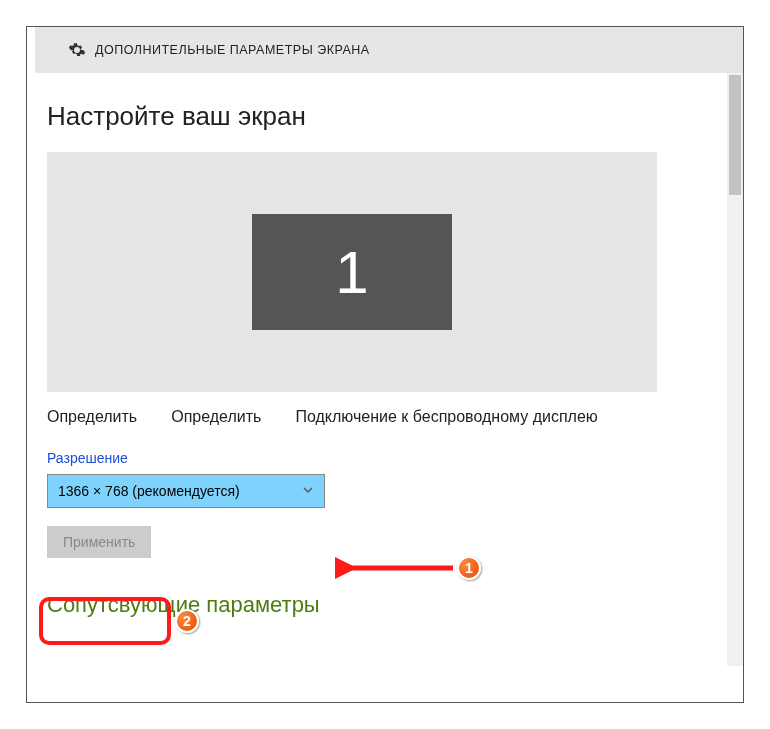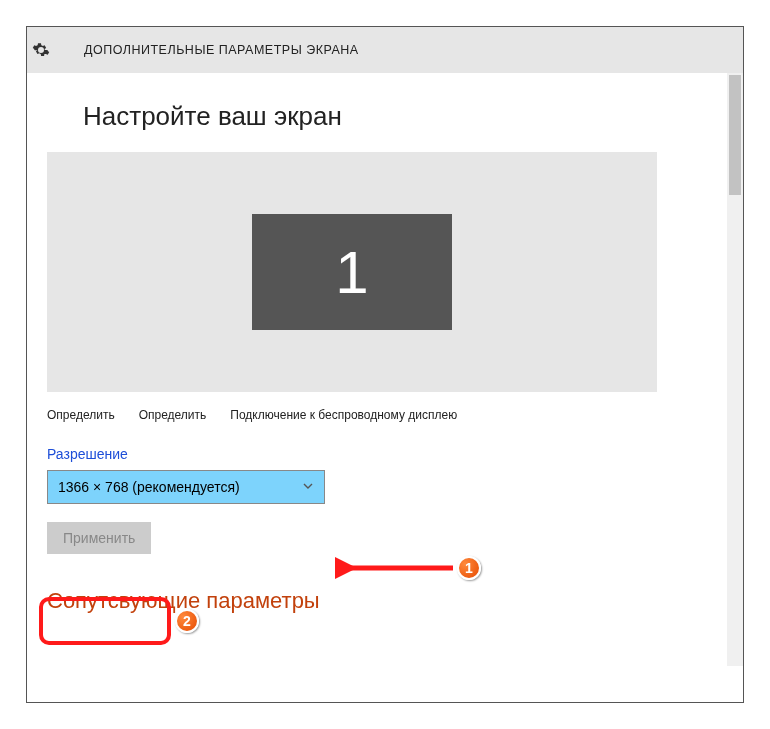--- a/index.html
+++ b/index.html
@@ -4,38 +4,38 @@
 <style>
   * { box-sizing: border-box; margin: 0; padding: 0; font-family: "Segoe UI", Tahoma, sans-serif; }
   body { background: #fff; width: 770px; height: 729px; position: relative; }
   .outer-frame { position: absolute; left: 26px; top: 26px; width: 718px; height: 677px; border: 1px solid #555; background: #fff; overflow: hidden; }
   .titlebar { height: 36px; background: #e6e6e6; display: flex; align-items: center; padding: 0 6px 0 6px; }
   .titlebar .back { width: 28px; height: 28px; display:flex; align-items:center; justify-content:center; }
   .titlebar .title { font-size: 12px; color:#333; margin-left: 10px; }
   .titlebar .spacer { flex: 1; }
   .winbtn { width: 46px; height: 30px; display:flex; align-items:center; justify-content:center; color:#333; }
   .winbtn svg { display:block; }
-  .subheader { height: 46px; background:#e6e6e6; display:flex; align-items:center; padding: 0 0 0 4px; gap: 33px; }
+  .subheader { height: 46px; background:#e6e6e6; display:flex; align-items:center; padding: 0 0 0 32px; gap: 8px; margin-left: 8px; }
   .subheader .gear { width: 20px; height:20px; display:flex; align-items:center; justify-content:center; }
   .subheader .crumb { font-size: 12.5px; letter-spacing: 0.5px; color:#222; text-transform: uppercase; }
   .content-wrap { position: relative; height: calc(100% - 82px); }
   .content { padding: 28px 20px 10px 20px; height:100%; overflow:hidden; }
   .scrollbar-track { position:absolute; right:0; top:0; width:16px; height:100%; background:#f0f0f0; }
   .scrollbar-thumb { position:absolute; left:2px; top:2px; width:12px; height:120px; background:#c2c2c2; }
-  h1.section { font-weight: 300; font-size: 26px; color:#222; margin-bottom: 20px; margin-left: 36px; }
+  h1.section { font-weight: 300; font-size: 26px; color:#222; margin-bottom: 20px; }
   .monitor-area { background:#e6e6e6; width: 610px; height: 240px; display:flex; align-items:center; justify-content:center; }
   .monitor-tile { background:#555; width: 200px; height: 116px; display:flex; align-items:center; justify-content:center; color:#fff; font-size: 60px; font-weight: 300; }
-  .link-row { display:flex; gap: 24px; margin-top: 16px; font-size: 12px; color:#222; }
+  .link-row { display:flex; gap: 34px; margin-top: 16px; font-size: 16px; color:#222; }
   .link-row span { cursor: default; }
   .field-label { margin-top: 24px; font-size: 14px; color:#1d4ed8; }
   .select-box { margin-top: 8px; width: 278px; height: 34px; border:1px solid #888; display:flex; align-items:center; padding: 0 10px; justify-content: space-between; font-size: 14px; background:#7dd3fc; }
   .select-box .chev { color:#555; }
   .btn-row { margin-top: 18px; display:flex; gap: 20px; align-items:center; }
   .btn { height: 32px; min-width: 100px; padding: 0 16px; background:#ccc; color:#888; display:flex; align-items:center; justify-content:center; font-size:14px; }
-  h2.section2 { font-weight:300; font-size:22px; color:#c2410c; margin-top: 34px; }
+  h2.section2 { font-weight:300; font-size:22px; color:#4d7c0f; margin-top: 34px; }
   
   .callout { position:absolute; width: 24px; height:24px; border-radius:50%; background: radial-gradient(circle at 30% 30%, #ff8a3d, #e64a00); border:2px solid #fff; color:#fff; font-weight:bold; font-size:14px; display:flex; align-items:center; justify-content:center; box-shadow: 1px 1px 2px rgba(0,0,0,.4); }
   .hl-apply { position:absolute; border:4px solid #ff1a1a; border-radius:10px; }
   .arrow { position:absolute; }
 </style>
 </head>
 <body>
 
 <div class="outer-frame">
 

